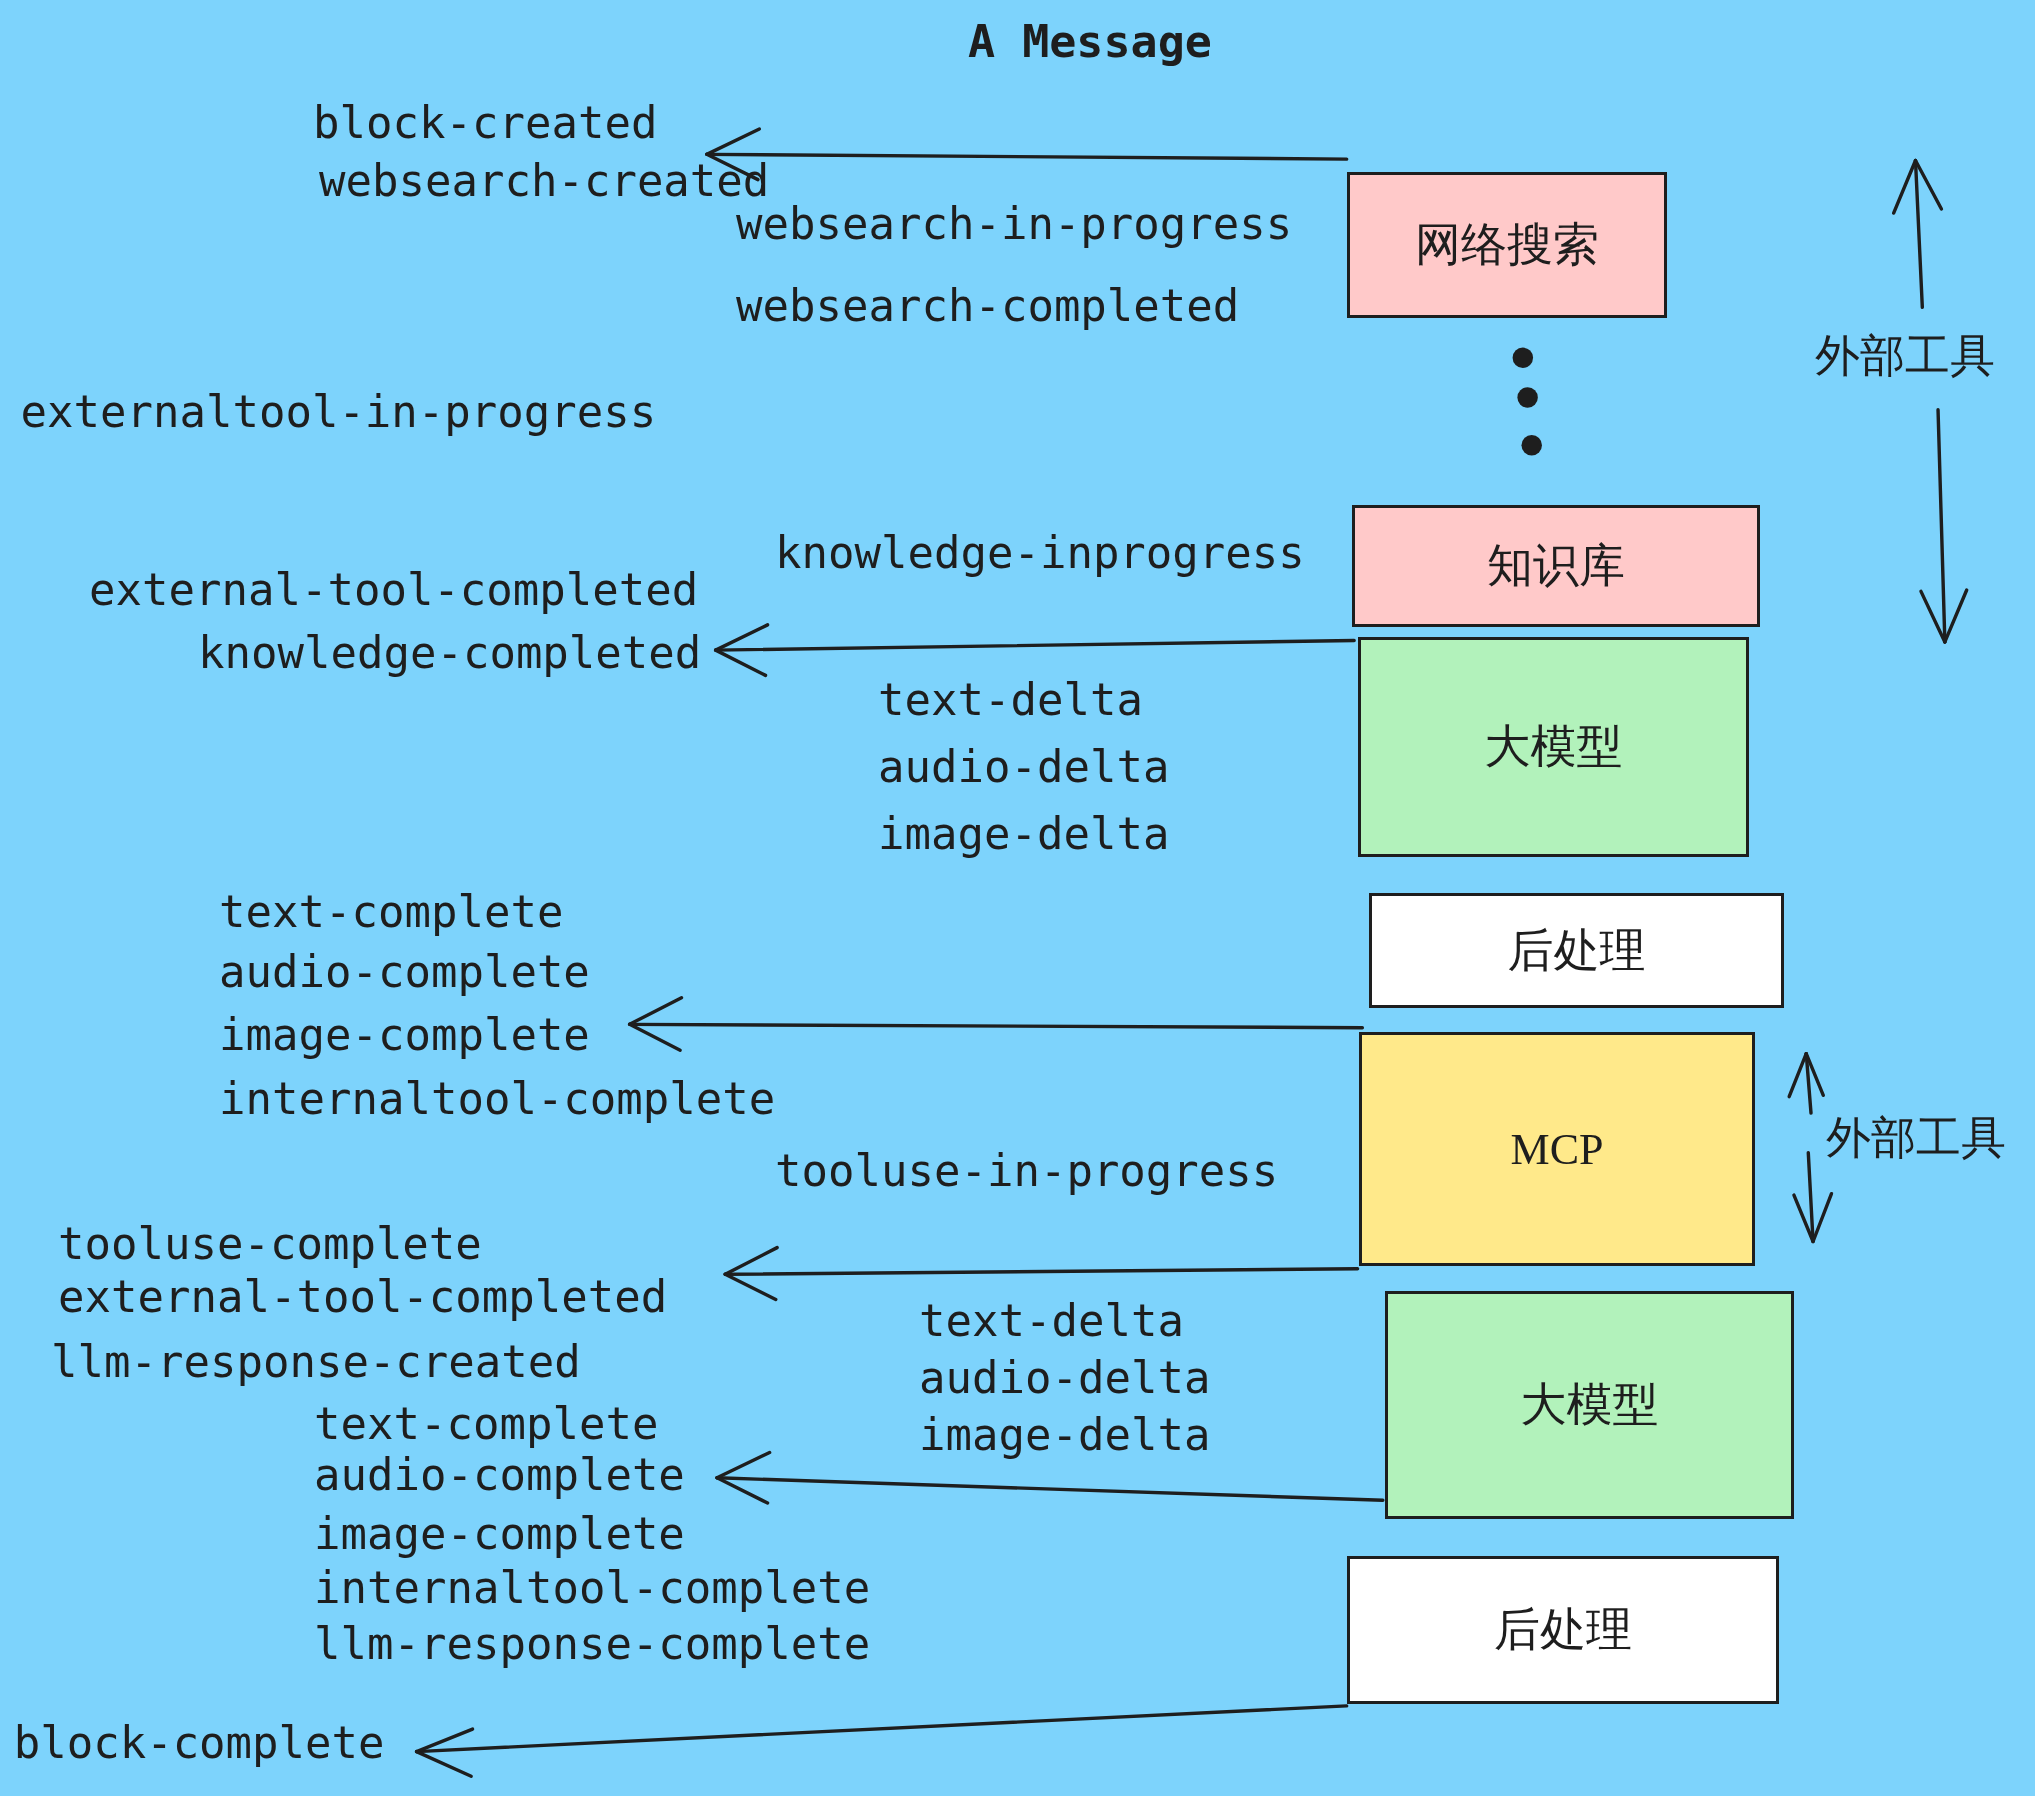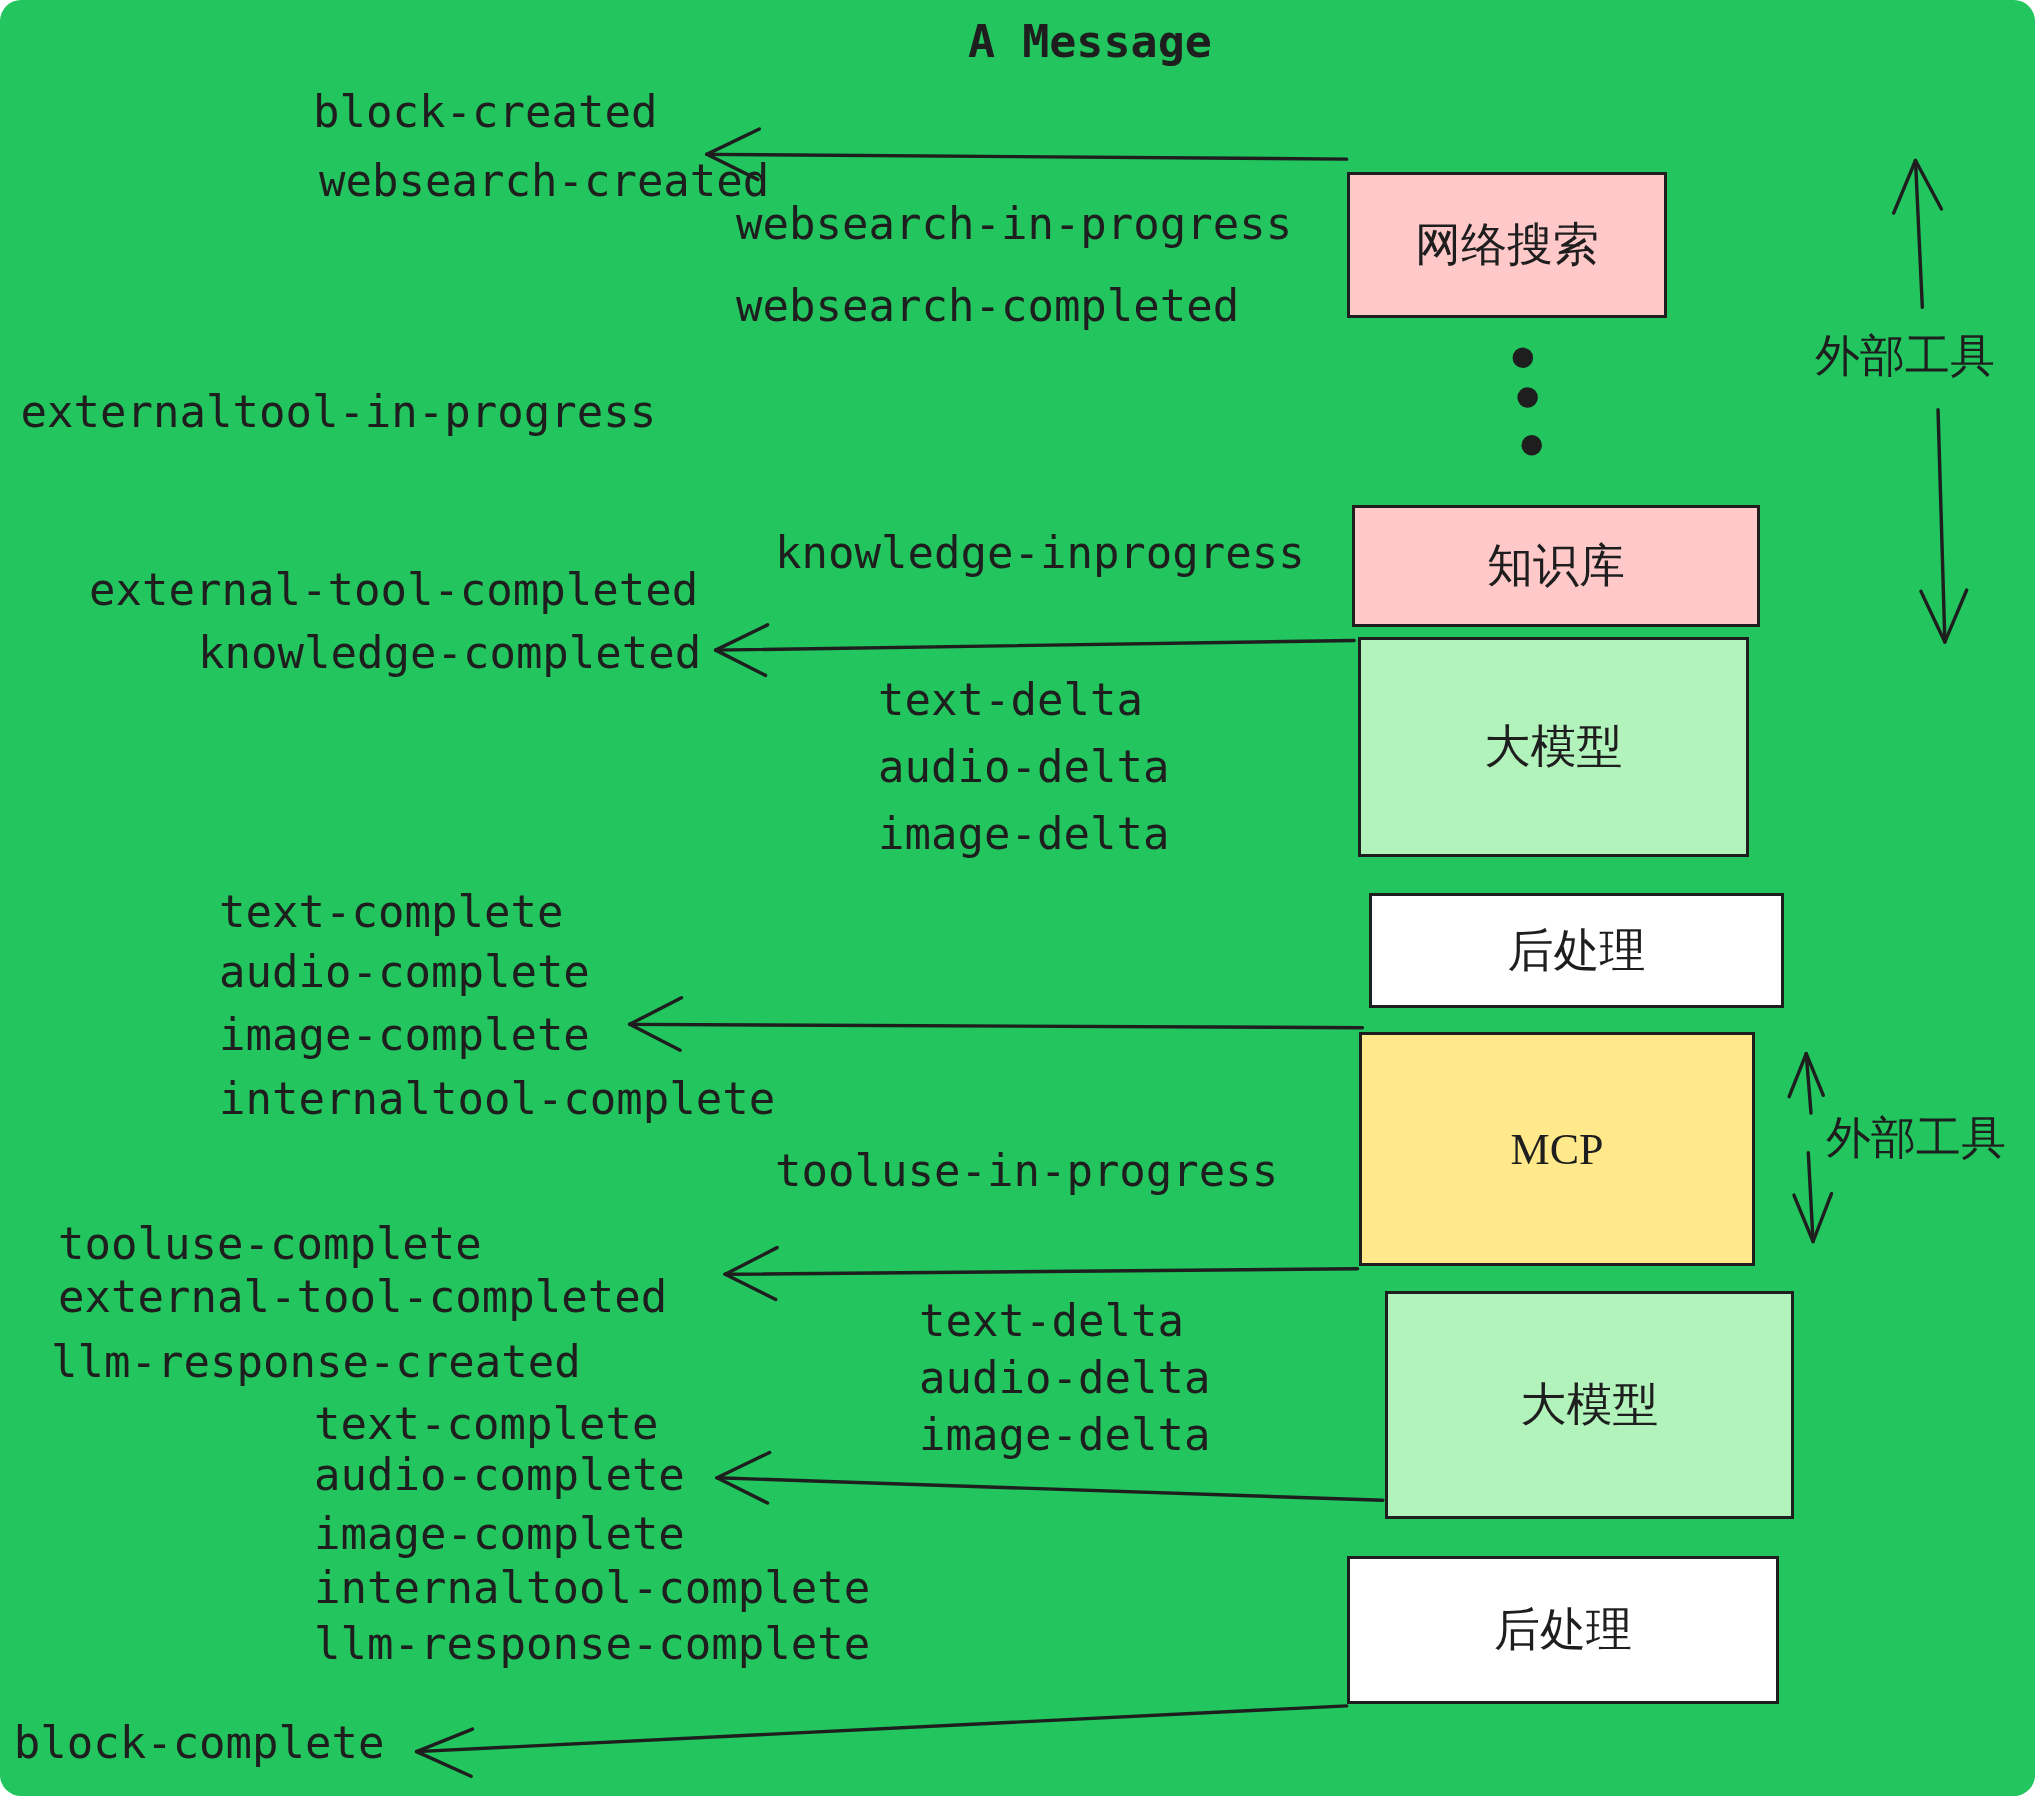--- a/index.html
+++ b/index.html
@@ -1,24 +1,23 @@
 <!DOCTYPE html>
 <html style="font-size:11px"><head>
 <meta charset="utf-8">
 <style>
   html,body{margin:0;padding:0;background:#ffffff;}
   .canvas{
     position:relative;
     width:2035px;
     height:1796px;
-    background:#22c55e;
+    background:#7dd3fc;
     overflow:hidden;
     font-family:"DejaVu Sans Mono", monospace;
     color:#1e1e1e;
-    border-radius:21px;
   }
   .evt{
     position:absolute;
     font-family:"DejaVu Sans Mono", monospace;
     font-size:44px;
     line-height:1.05;
     white-space:nowrap;
     color:#1e1e1e;
   }
   .title{
@@ -68,21 +67,21 @@
   }
   svg .dot{ fill:#1e1e1e; stroke:none; }
 </style>
 </head>
 <body>
 
 <div class="canvas">
 
   <div class="title" style="left:968px; top:15px;">A Message</div>
 
-  <div class="evt" style="left:313px;  top:89px;">block-created</div>
+  <div class="evt" style="left:313px;  top:100px;">block-created</div>
   <div class="evt" style="left:319px;  top:158px;">websearch-created</div>
   <div class="evt" style="left:736px; top:283px;">websearch-completed</div>
   <div class="evt" style="left:736px; top:201px;">websearch-in-progress</div>
   <div class="evt" style="left:20.5px;   top:389px;">externaltool-in-progress</div>
   <div class="evt" style="left:775px; top:530px;">knowledge-inprogress</div>
   <div class="evt" style="left:89px;  top:567px;">external-tool-completed</div>
   <div class="evt" style="left:198px;  top:630px;">knowledge-completed</div>
 
   <div class="evt" style="left:878px; top:677px;">text-delta</div>
   <div class="evt" style="left:878px; top:744px;">audio-delta</div>

